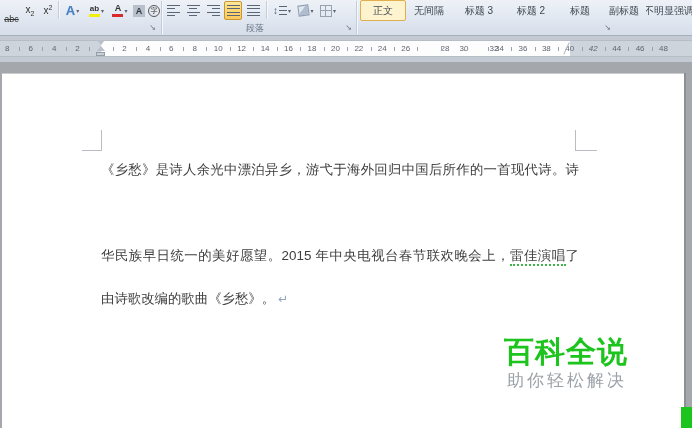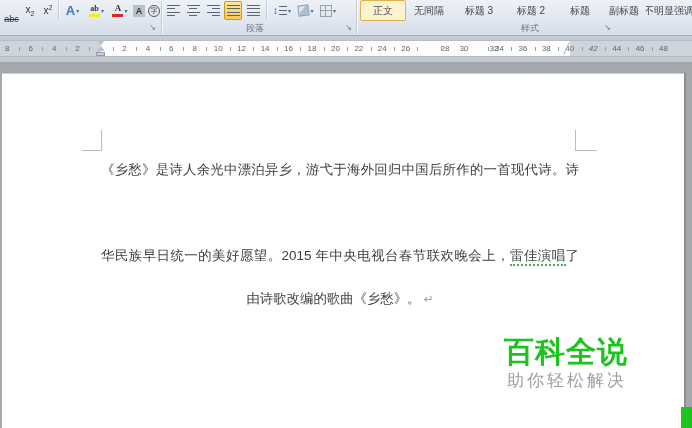--- a/index.html
+++ b/index.html
@@ -16,21 +16,21 @@
   .rbtn{position:absolute;top:1px;height:19px;display:flex;align-items:center;justify-content:center;
         border-radius:2px;color:#444;cursor:default;}
   .rbtn.sel{background:linear-gradient(#fde89b,#fcd874 45%,#f9c95c);border:1px solid #c8972f;}
   .dd{font-size:6px;color:#5a6576;margin-left:1px;line-height:6px;}
   .launcher{position:absolute;width:9px;height:9px;font-size:8px;line-height:9px;color:#6b7688;text-align:center;}
   .ico-strike{font-size:9px;text-decoration:line-through;color:#333;}
   .ico-subsup{font-size:10px;color:#333;}
   .ico-subsup sub,.ico-subsup sup{font-size:7px;}
   .ico-effects{font-size:13px;font-weight:bold;color:#4a7fc1;text-shadow:0 0 1px #9fc1e8;}
   .colbtn{display:flex;flex-direction:column;align-items:center;line-height:9px;}
-  .colbtn .g{font-size:9px;font-weight:bold;color:#333;font-family:Liberation Serif, serif;}
+  .colbtn .g{font-size:9px;font-weight:bold;color:#333;}
   .colbtn .bar{width:11px;height:3px;margin-top:1px;}
   .ico-shade{width:12px;height:12px;background:#b8c0cc;color:#2f3540;font-size:9px;line-height:12px;text-align:center;font-weight:bold;}
   .ico-enclose{width:12px;height:12px;border:1px solid #555;border-radius:50%;font-size:7px;line-height:10px;text-align:center;color:#333;}
   .albars{width:13px;height:11px;display:flex;flex-direction:column;justify-content:space-between;}
   .albars i{display:block;height:1px;background:#5a6678;width:100%;}
   .al-left i:nth-child(even){width:8px;}
   .al-center i:nth-child(even){width:8px;margin:0 auto;}
   .al-right i:nth-child(even){width:8px;margin-left:auto;}
   .lsp{display:flex;align-items:center;}
   .lsp .arr{font-size:10px;color:#47536a;margin-right:1px;}
@@ -180,21 +180,20 @@
 
     <div id="style-gallery">
         <div class="style-tile" style="left: 360px; background: rgb(253, 243, 207); border: 1px solid rgb(224, 176, 79);">正文</div>
         <div class="style-tile" style="left: 406px;">无间隔</div>
         <div class="style-tile" style="left: 456px;">标题 3</div>
         <div class="style-tile" style="left: 508px;">标题 2</div>
         <div class="style-tile" style="left: 557px;">标题</div>
         <div class="style-tile" style="left: 601px;">副标题</div>
         <div class="style-tile" style="left: 646px;">不明显强调</div>
       </div>
-    <div class="grp-label" style="left:470px;width:120px;">样式</div>
     <div class="launcher" style="left:603px;top:23px;">↘</div>
   </div>
 
   <div class="ruler-strip">
     <div class="ruler-bar">
       <div class="ruler-active"></div>
       <div id="ruler-marks">
           <span class="rnum" style="left: 7.24px;">8</span>
           <span class="rnum" style="left: 30.68px;">6</span>
           <span class="rnum" style="left: 54.12px;">4</span>
@@ -262,20 +261,20 @@
   <div class="docarea">
     <div class="page">
 
       <div class="crop" style="left:99px;top:56px;width:1px;height:21px;"></div>
       <div class="crop" style="left:80px;top:76px;width:20px;height:1px;"></div>
       <div class="crop" style="left:573px;top:56px;width:1px;height:21px;"></div>
       <div class="crop" style="left:574px;top:76px;width:21px;height:1px;"></div>
 
       <div class="pline just" style="top:74px;">《乡愁》是诗人余光中漂泊异乡，游弋于海外回归中国后所作的一首现代诗。诗</div>
       <div class="pline just" style="top:160px;"><span>华民族早日统一的美好愿望。2015 年中央电视台春节联欢晚会上，</span><span class="spell">雷佳演唱</span><span>了</span></div>
-      <div class="pline" style="top:203px;text-align:center;"><span>由诗歌改编的歌曲《乡愁》。</span><span class="pilcrow">↵</span></div>
+      <div class="pline" style="top:203px;"><span>由诗歌改编的歌曲《乡愁》。</span><span class="pilcrow">↵</span></div>
     </div>
 
     <div class="wm-title" id="wm-title" style="color: rgb(30, 196, 30);">百科全说</div>
     <div class="wm-sub" id="wm-sub" style="color: rgb(155, 161, 166);">助你轻松解决</div>
     <div class="wm-corner" id="wm-corner" style="background: rgb(30, 196, 30);"></div>
   </div>
 </div>
 
 </body></html>

